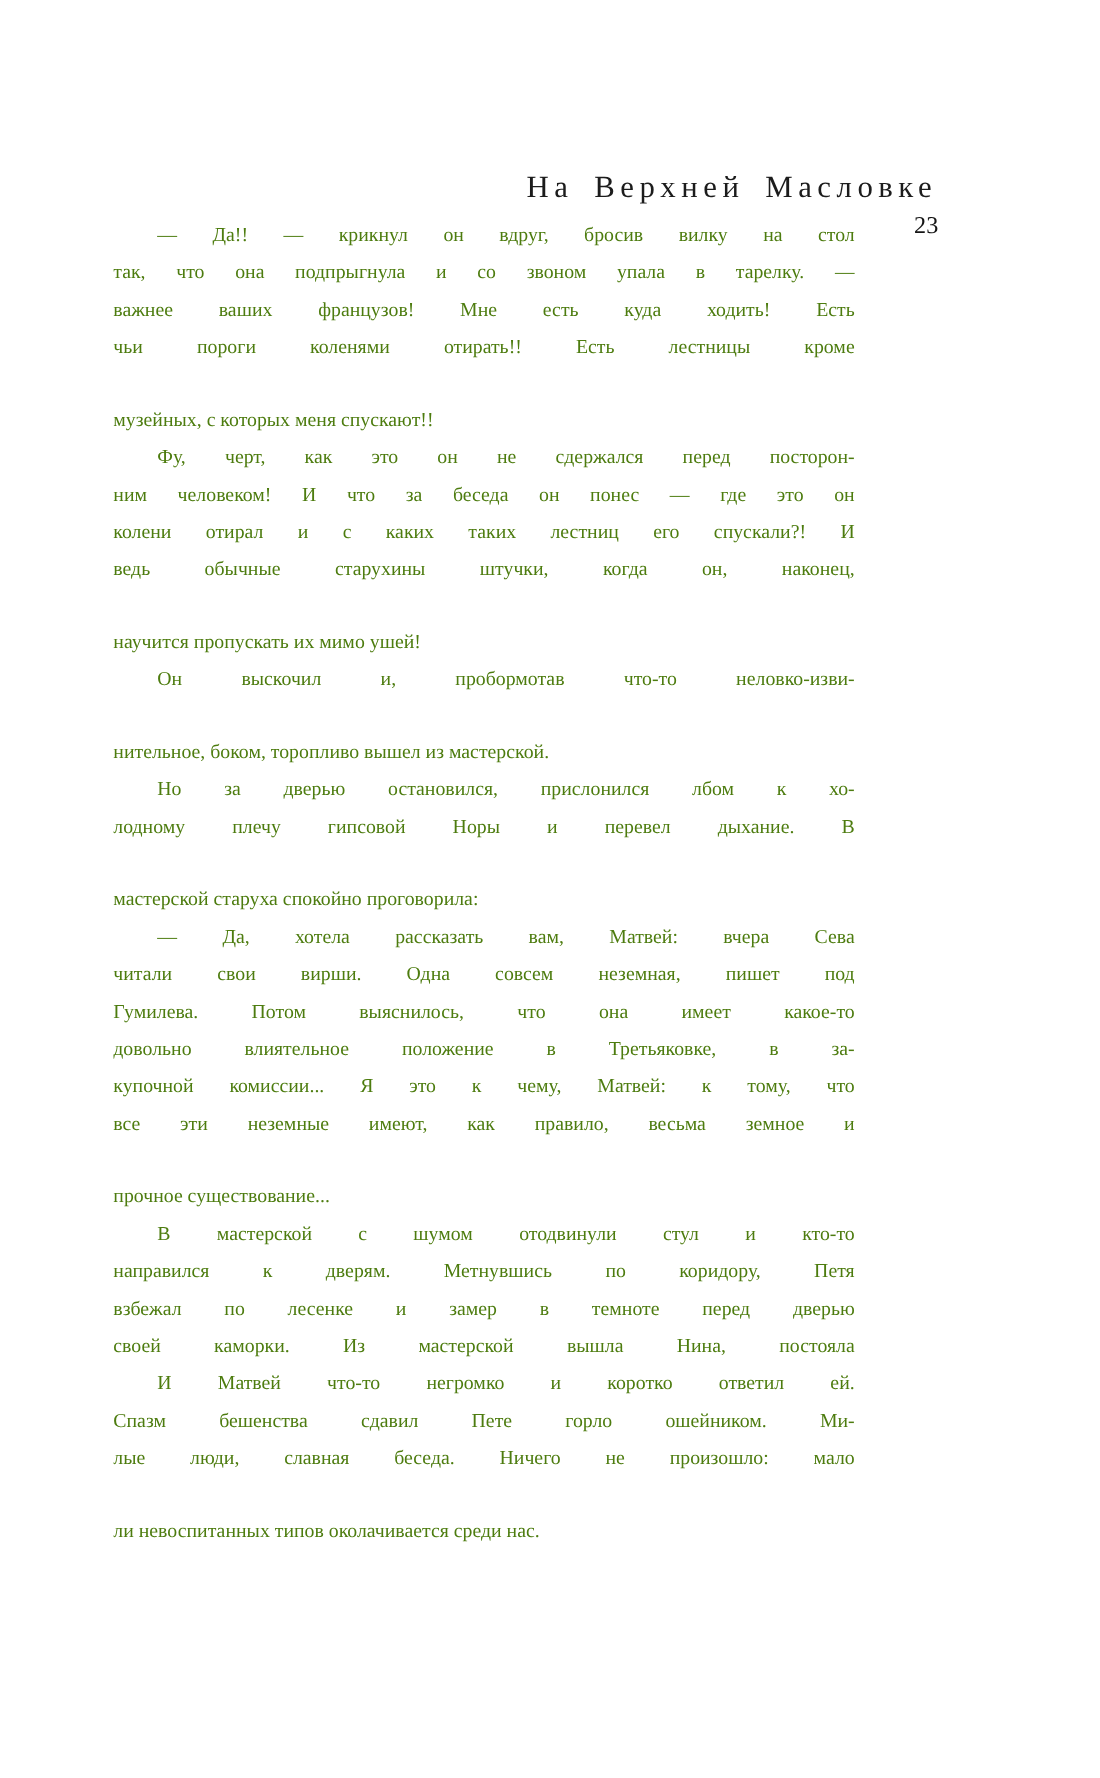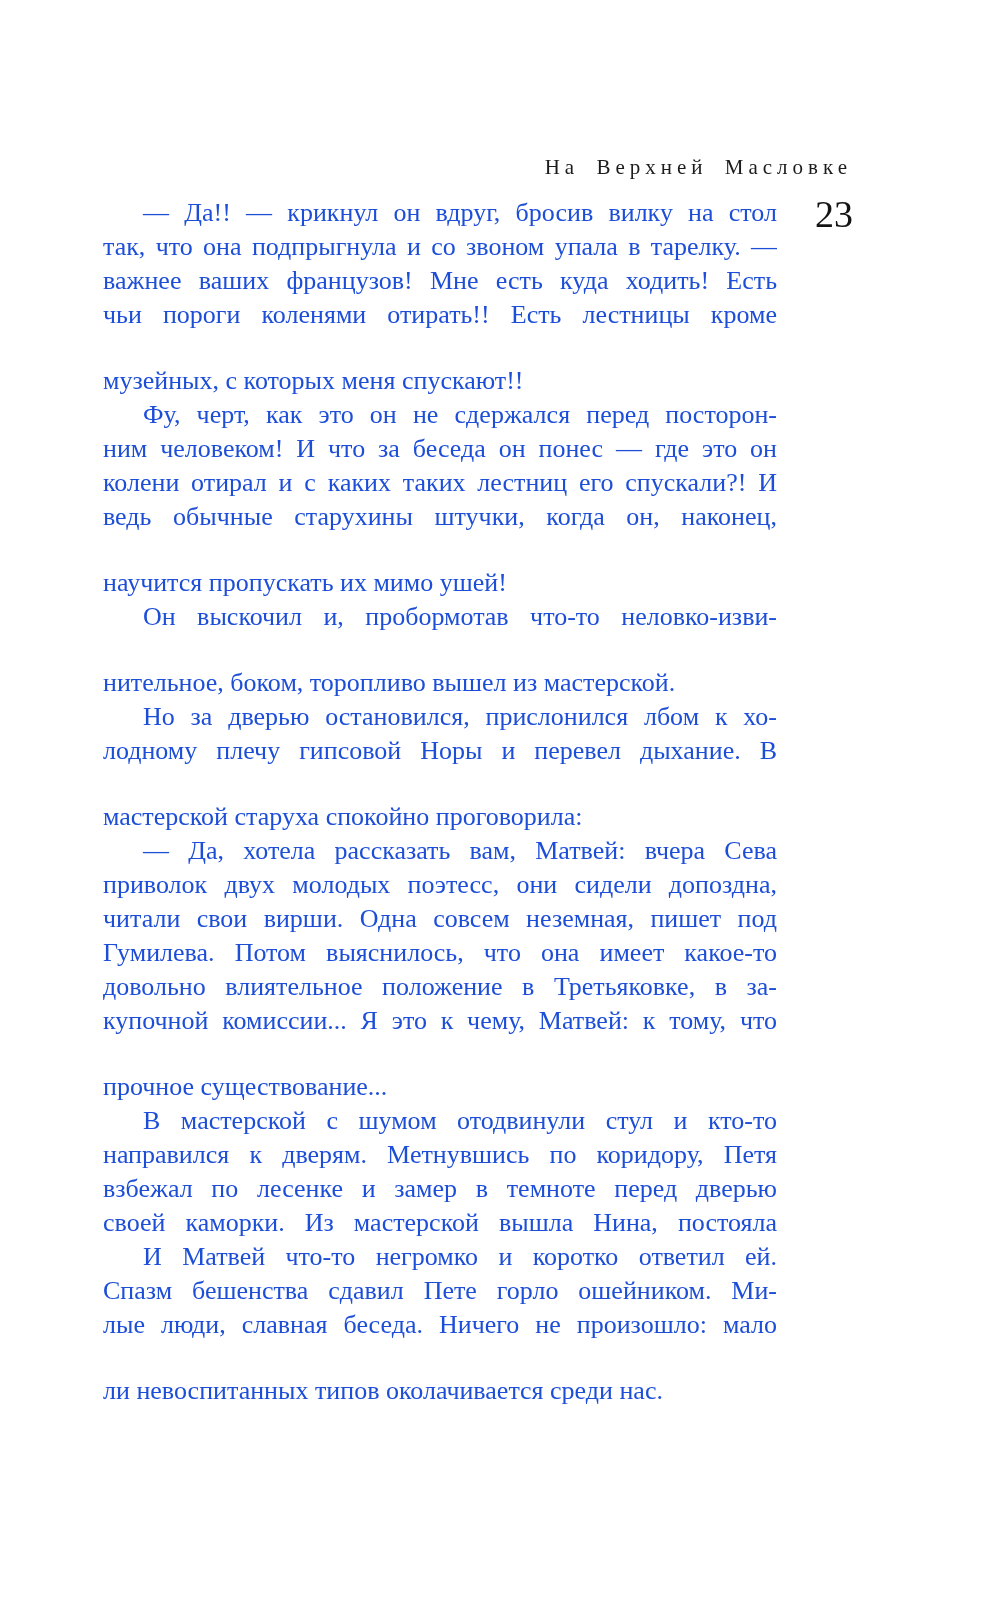--- a/index.html
+++ b/index.html
@@ -18,52 +18,52 @@
   }
   .book-page {
     position: absolute;
     inset: 0;
     background: #ffffff;
   }
   .running-head {
     position: absolute;
     top: 155px;
     right: 148px;
-    font-size: 21px;
+    font-size: 28px;
     letter-spacing: 5px;
     word-spacing: 7px;
     color: #1c1c1c;
     white-space: nowrap;
   }
   .page-number {
     position: absolute;
     top: 192px;
     right: 147px;
-    font-size: 38px;
+    font-size: 22px;
     color: #141414;
     font-family: Liberation Serif, serif;
   }
   .text-block {
     position: absolute;
     left: 103px;
     top: 196px;
     width: 674px;
   }
   .paragraph {
     margin: 0;
     padding: 0;
   }
   .line {
-    font-size: 26px;
+    font-size: 18px;
     line-height: 34px;
     height: 34px;
     overflow: hidden;
     text-align: justify;
     text-align-last: justify;
-    color: #1d4ed8;
+    color: #4d7c0f;
   }
   .line.first {
     text-indent: 40px;
   }
   .line.lastline {
     text-align-last: left;
     margin-top: 32px;
   }
 </style>
 </head>
@@ -91,25 +91,25 @@
         <div class="line first">Он выскочил и, пробормотав что-то неловко-изви-</div>
         <div class="line lastline">нительное, боком, торопливо вышел из мастерской.</div>
       </div>
       <div class="paragraph">
         <div class="line first">Но за дверью остановился, прислонился лбом к хо-</div>
         <div class="line">лодному плечу гипсовой Норы и перевел дыхание. В</div>
         <div class="line lastline">мастерской старуха спокойно проговорила:</div>
       </div>
       <div class="paragraph">
         <div class="line first">— Да, хотела рассказать вам, Матвей: вчера Сева</div>
-        <div class="line">приволок двух молодых поэтесс, они сидели допоздна,</div>
         <div class="line">читали свои вирши. Одна совсем неземная, пишет под</div>
         <div class="line">Гумилева. Потом выяснилось, что она имеет какое-то</div>
         <div class="line">довольно влиятельное положение в Третьяковке, в за-</div>
         <div class="line">купочной комиссии... Я это к чему, Матвей: к тому, что</div>
+        <div class="line">все эти неземные имеют, как правило, весьма земное и</div>
         <div class="line lastline">прочное существование...</div>
       </div>
       <div class="paragraph">
         <div class="line first">В мастерской с шумом отодвинули стул и кто-то</div>
         <div class="line">направился к дверям. Метнувшись по коридору, Петя</div>
         <div class="line">взбежал по лесенке и замер в темноте перед дверью</div>
         <div class="line">своей каморки. Из мастерской вышла Нина, постояла</div>
       </div>
       <div class="paragraph">
         <div class="line first">И Матвей что-то негромко и коротко ответил ей.</div>

